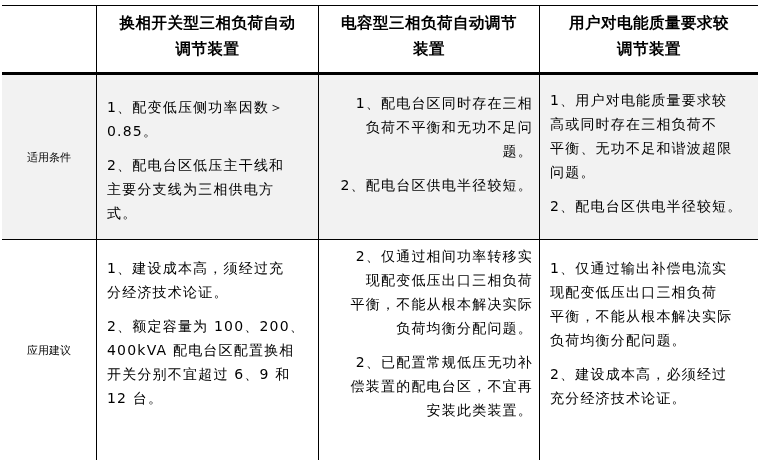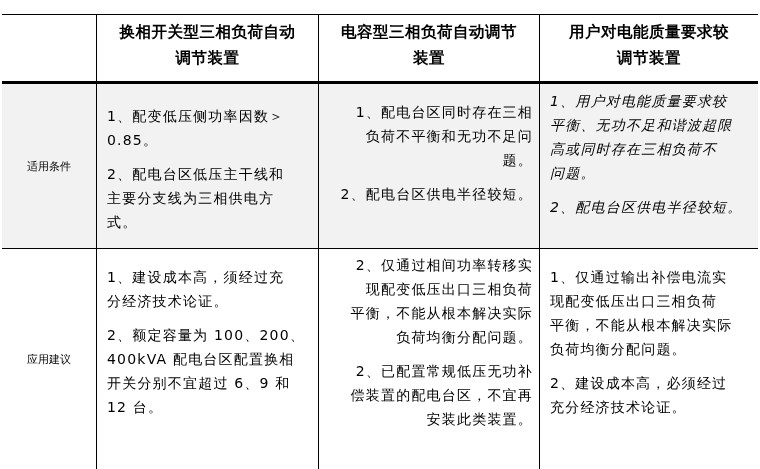--- a/index.html
+++ b/index.html
@@ -11,21 +11,21 @@
       width: 760px;
       height: 469px;
       position: relative;
       overflow: hidden;
       font-family: "DejaVu Sans", "Liberation Sans", sans-serif;
       color: #000;
     }
     .tbl {
       position: absolute;
       left: 2px;
-      top: 14px;
+      top: 5px;
       width: 756px;
       height: 360px;
       border-top: 1.5px solid #000;
       border-bottom: 1.5px solid #000;
       box-sizing: border-box;
     }
     .row {
       position: absolute;
       left: 0;
       width: 756px;
@@ -85,21 +85,21 @@
     .content p {
       margin: 0;
     }
     .content p + p {
       margin-top: 10px;
     }
     .content .line { display: block; white-space: nowrap; }
 
     .r1 .c1 .content { padding-top: 20px; }
     .r1 .c2 .content { padding-top: 16px; }
-    .r1 .c3 .content { padding-top: 5px; font-style: italic; }
+    .r1 .c3 .content { padding-top: 13px; }
     .r2 .c1 .content { padding-top: 16px; }
     .r2 .c2 .content { padding-top: 4px; }
     .r2 .c3 .content { padding-top: 16px; }
   </style>
 </head>
 <body>
 
 <div class="tbl">
 
   <div class="row header">
@@ -149,22 +149,22 @@
         <p>
           <span class="line">2、配电台区供电半径较短。</span>
         </p>
       </div>
     </div>
 
     <div class="cell c3">
       <div class="content">
         <p>
           <span class="line">1、用户对电能质量要求较</span>
+          <span class="line">高或同时存在三相负荷不</span>
           <span class="line">平衡、无功不足和谐波超限</span>
-          <span class="line">高或同时存在三相负荷不</span>
           <span class="line">问题。</span>
         </p>
         <p>
           <span class="line">2、配电台区供电半径较短。</span>
         </p>
       </div>
     </div>
   </div>
 
   <div class="row r2">

